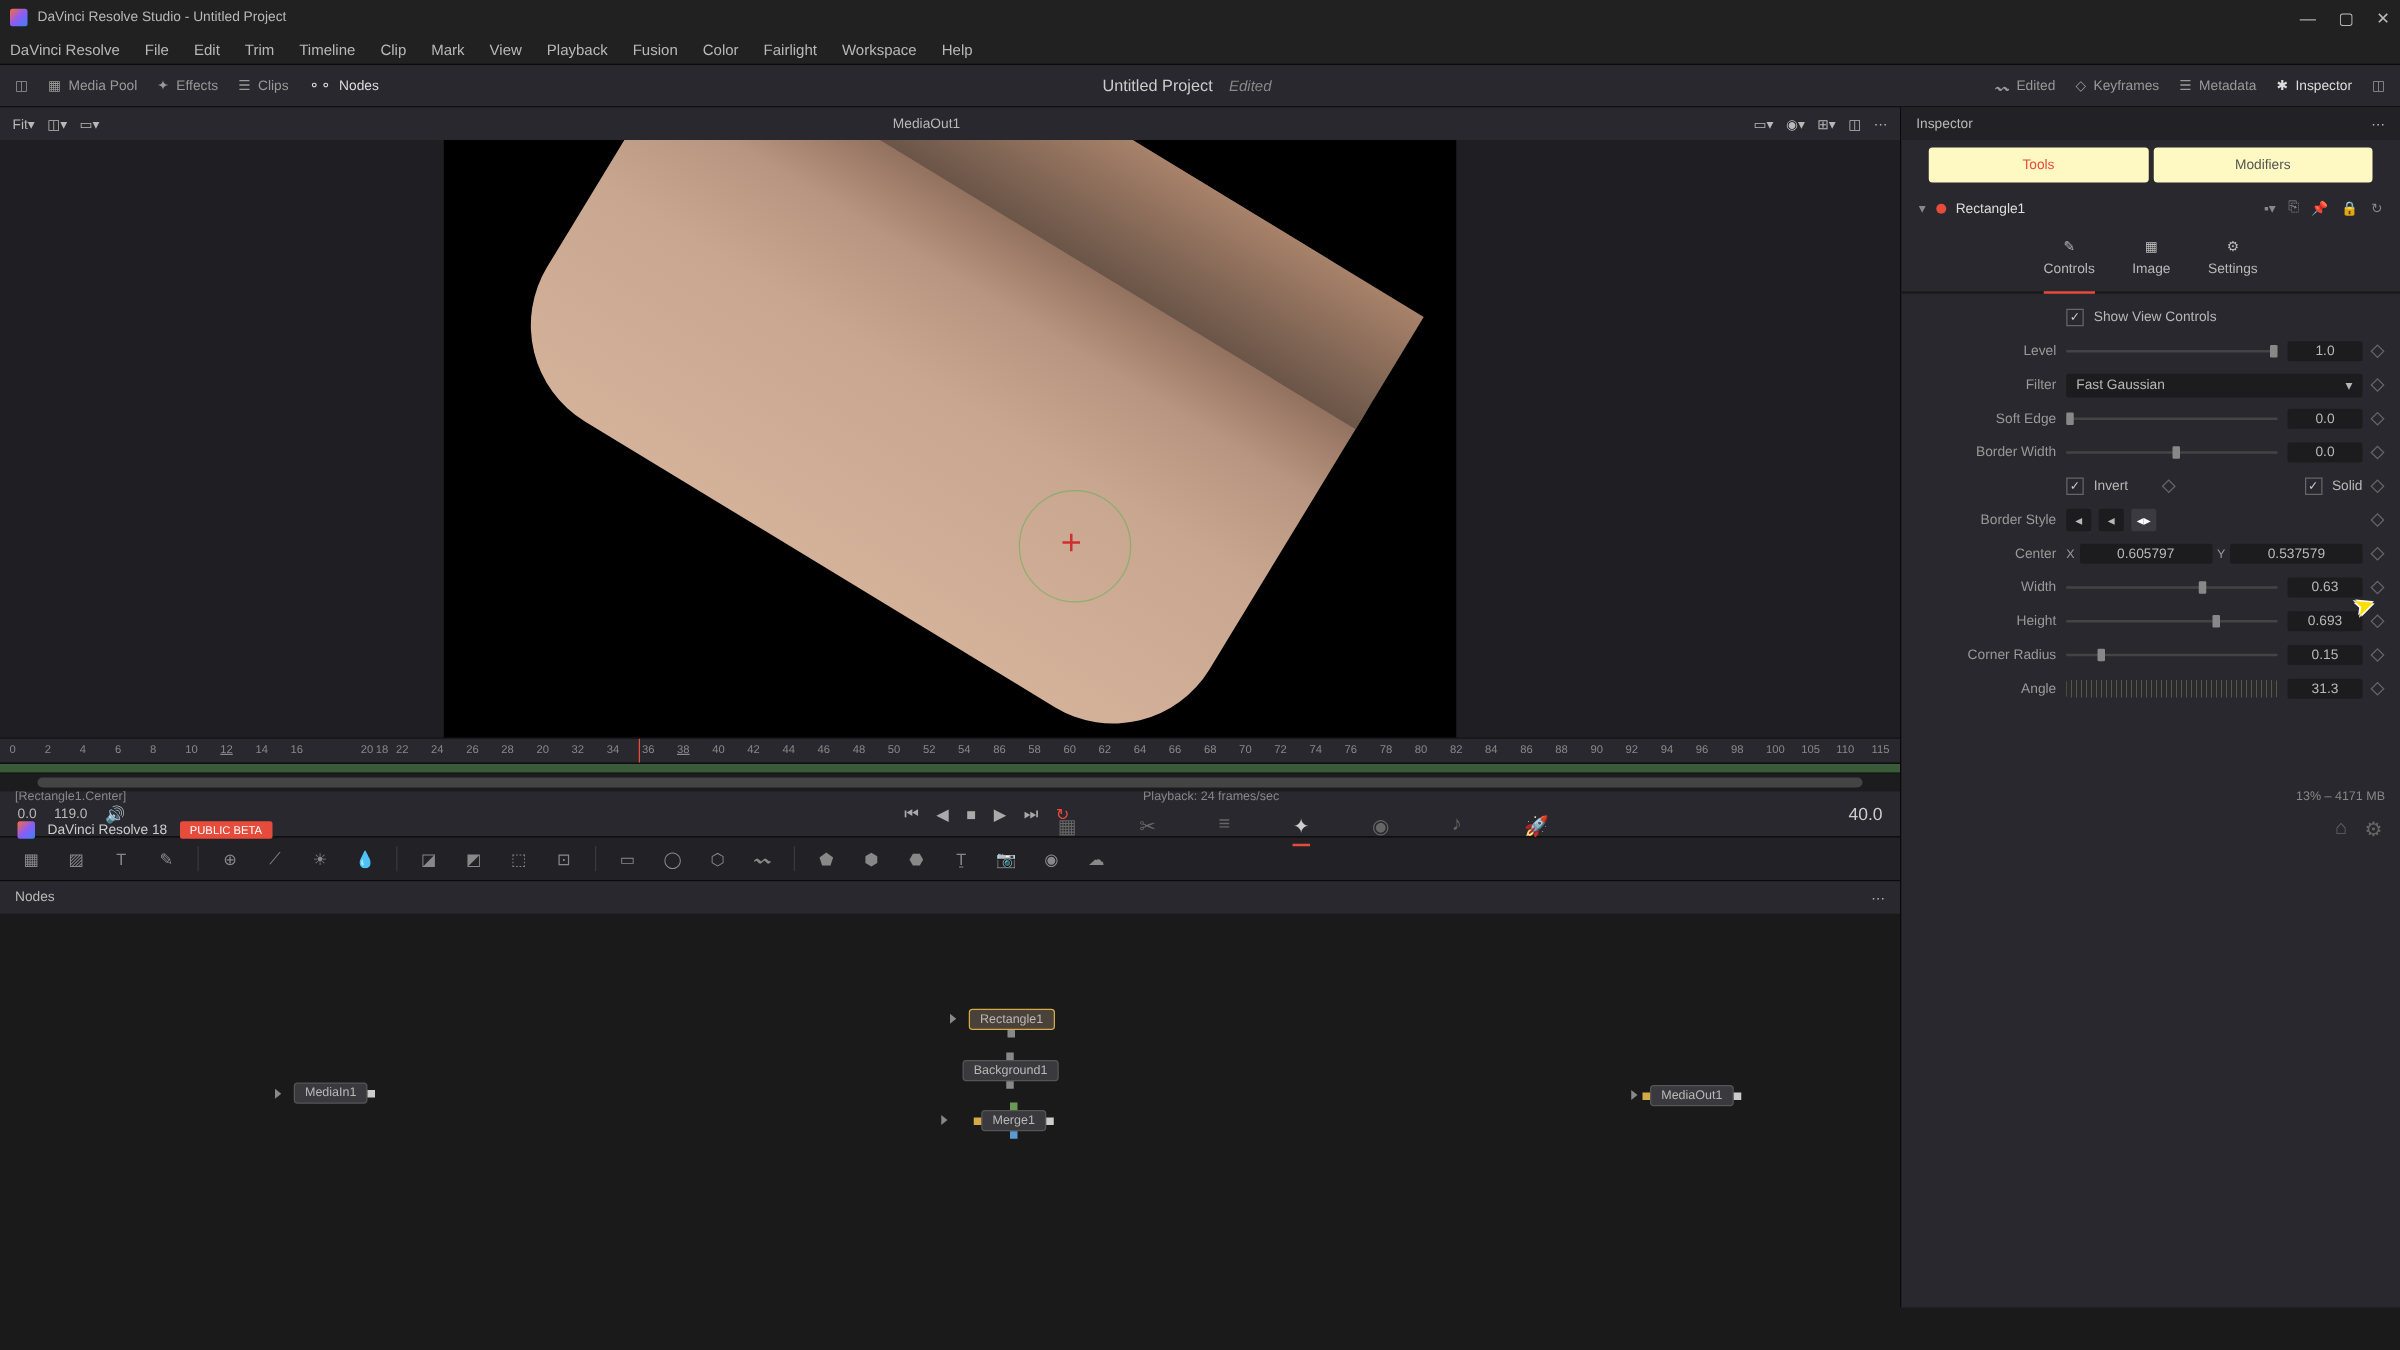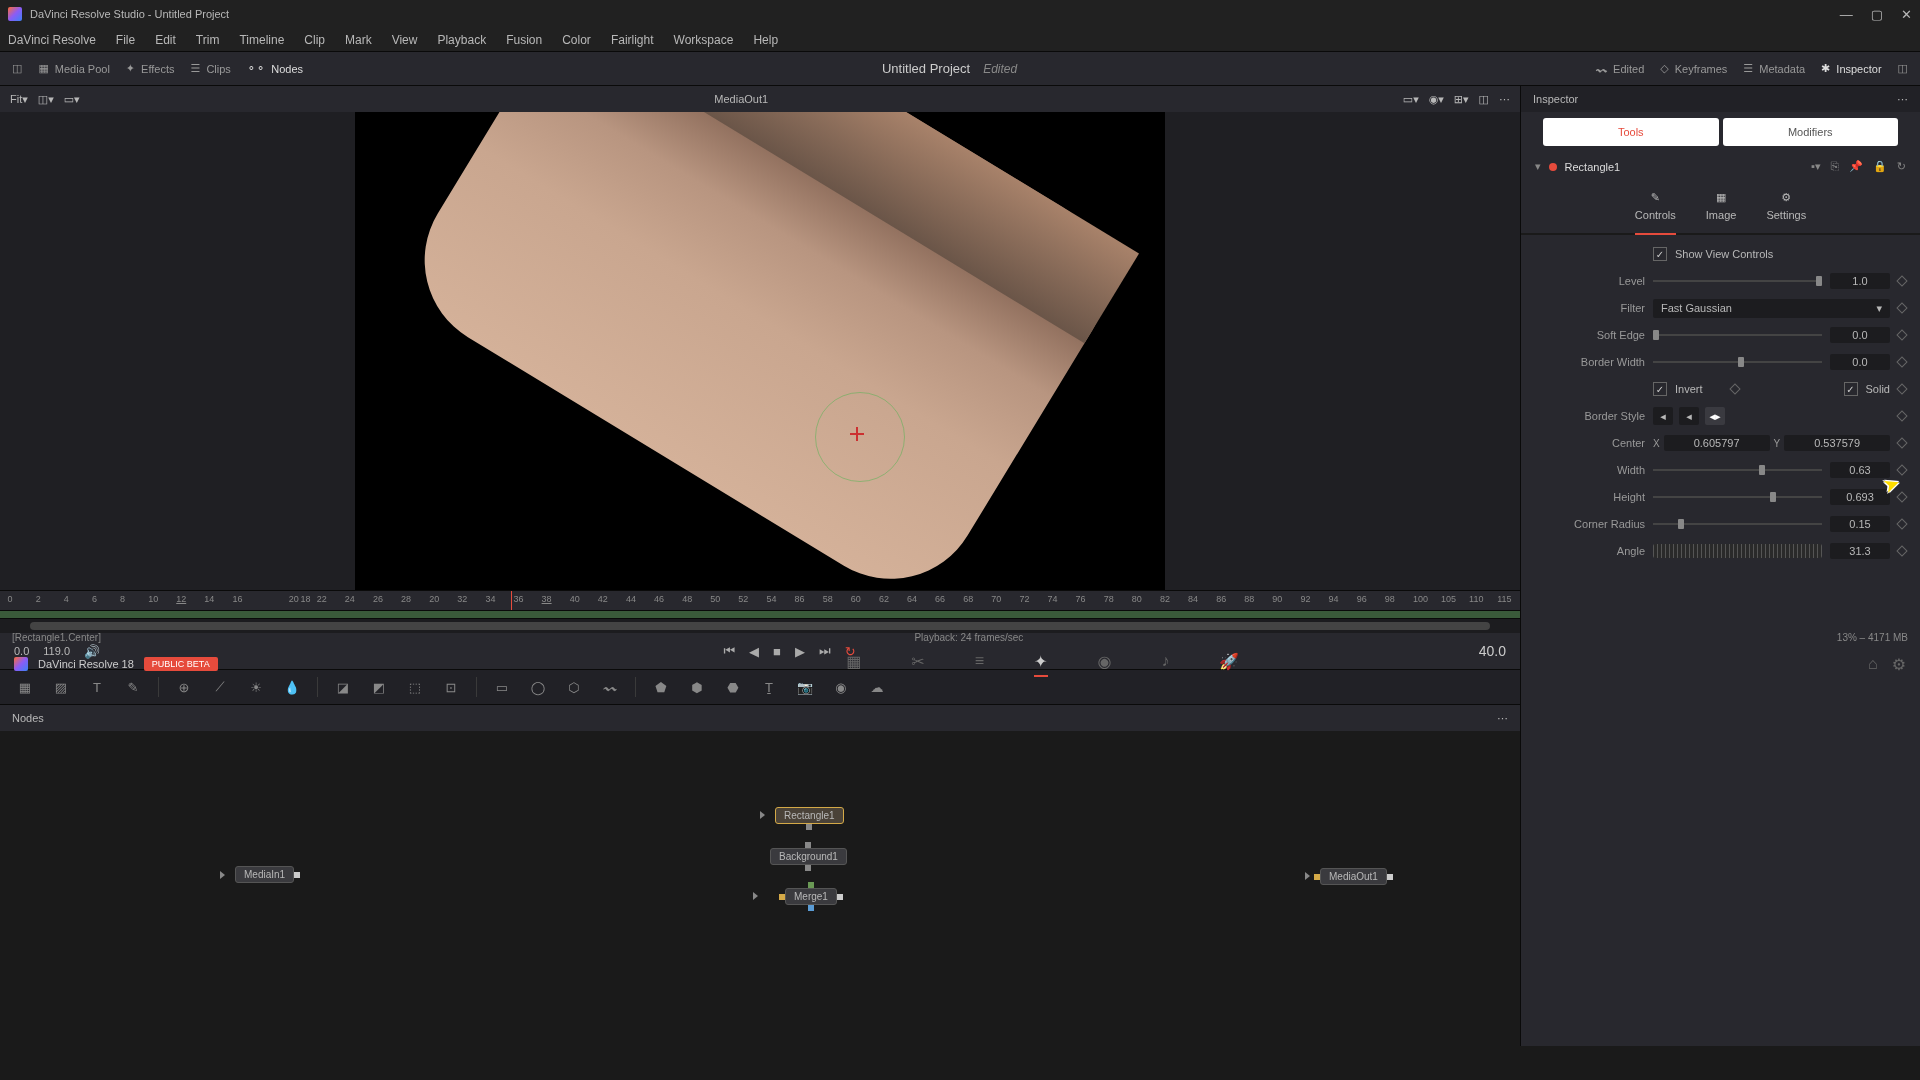--- a/index.html
+++ b/index.html
@@ -26,21 +26,21 @@
 .rotated-img::before{content:'';position:absolute;top:0;left:0;right:0;height:25%;background:linear-gradient(180deg,#a8826a,#6a5548)}
 .center-marker{position:absolute;left:490px;top:310px;width:24px;height:24px}
 .center-marker::before{content:'';position:absolute;width:2px;height:14px;background:#cc3030;left:11px;top:5px}
 .center-marker::after{content:'';position:absolute;width:14px;height:2px;background:#cc3030;left:5px;top:11px}
 .center-circle{position:absolute;left:460px;top:280px;width:90px;height:90px;border:1px solid rgba(80,180,80,0.5);border-radius:50%}
 .main-row{display:flex;height:540px}
 .left-main{flex:1;display:flex;flex-direction:column}
 .inspector{width:400px;background:#28282e;border-left:1px solid #0a0a0a;display:flex;flex-direction:column;height:calc(100vh - 120px)}
 .inspector-header{height:26px;display:flex;align-items:center;padding:0 12px;background:#212126;justify-content:space-between}
 .insp-tabs{display:flex;height:28px;margin:6px 20px}
-.insp-tab{flex:1;display:flex;align-items:center;justify-content:center;background:#ffffff;cursor:pointer;border-radius:3px;margin:0 2px}
+.insp-tab{flex:1;display:flex;align-items:center;justify-content:center;background:#fef9c3;cursor:pointer;border-radius:3px;margin:0 2px}
 .insp-tab.active{color:#e64b3c}
 .node-title{display:flex;align-items:center;padding:8px 14px;gap:8px;justify-content:space-between}
 .node-title-left{display:flex;align-items:center;gap:8px}
 .red-dot{width:8px;height:8px;background:#e64b3c;border-radius:50%}
 .node-icons{display:flex;gap:10px;color:#888}
 .ctrl-tabs{display:flex;justify-content:center;gap:30px;padding:8px 0;border-bottom:2px solid #1a1a1a}
 .ctrl-tab{display:flex;flex-direction:column;align-items:center;gap:4px;cursor:pointer;padding-bottom:4px}
 .ctrl-tab.active{border-bottom:2px solid #e64b3c;margin-bottom:-10px;padding-bottom:8px}
 .ctrl-tab-icon{width:20px;height:16px;display:flex;align-items:center;justify-content:center}
 .controls{padding:8px 14px;display:flex;flex-direction:column;gap:5px}

